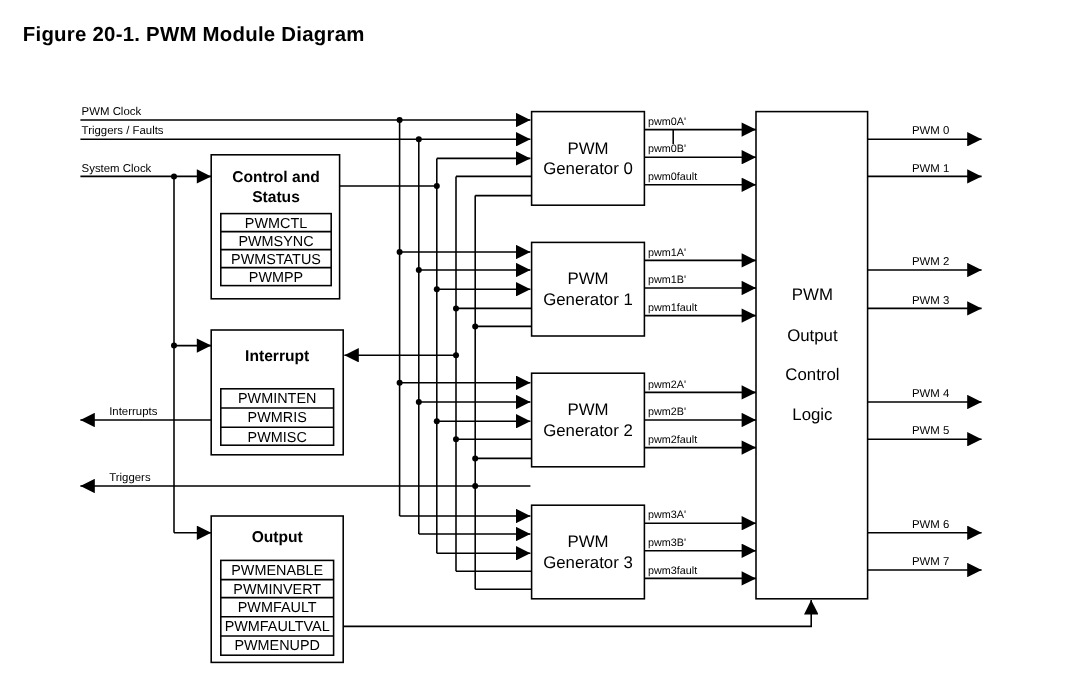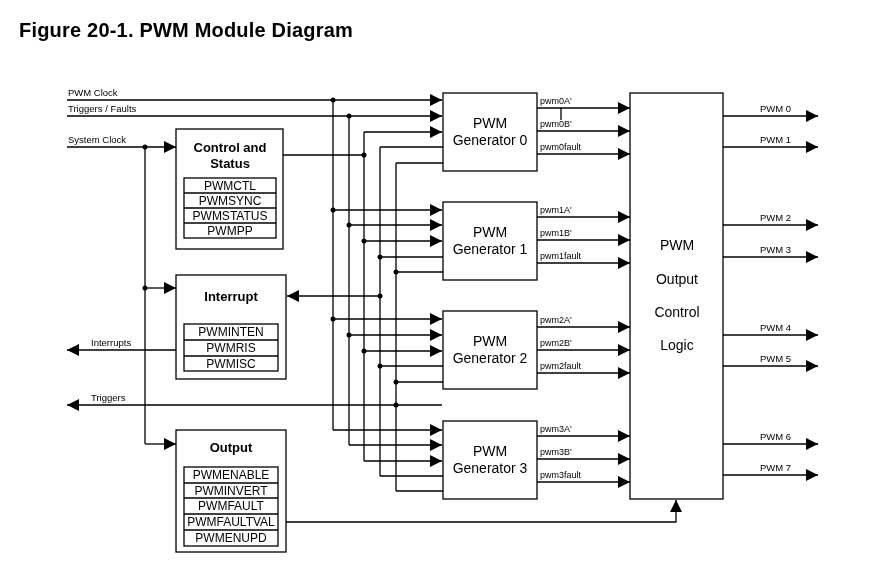--- a/index.html
+++ b/index.html
@@ -1,17 +1,17 @@
 <!DOCTYPE html>
 <html><head>
 <meta charset="utf-8">
 <style>
   html, body { margin:0; padding:0; background:#ffffff; }
   body { width:891px; height:579px; position:relative; overflow:hidden; font-family:"Liberation Sans", sans-serif; color:#000; }
-  #fig-title { position:absolute; left:19px; top:19px; font-size:20px; font-weight:bold; letter-spacing:0.2px; }
+  #fig-title { position:absolute; left:19px; top:19px; font-size:17px; font-weight:bold; letter-spacing:0.2px; }
   svg { position:absolute; left:0; top:0; }
   .lbl { font-family:"Liberation Sans", sans-serif; font-size:9.5px; fill:#000; }
   .sml { font-family:"Liberation Sans", sans-serif; font-size:9px; fill:#000; }
   .gen { font-family:"Liberation Sans", sans-serif; font-size:14px; fill:#000; }
   .blkt { font-family:"Liberation Sans", sans-serif; font-size:13px; font-weight:bold; fill:#000; }
   .reg { font-family:"Liberation Sans", sans-serif; font-size:12px; fill:#000; }
   .wire { stroke:#000; stroke-width:1.3; fill:none; }
   .box { stroke:#000; stroke-width:1.3; fill:#fff; }
 </style>
 </head>

